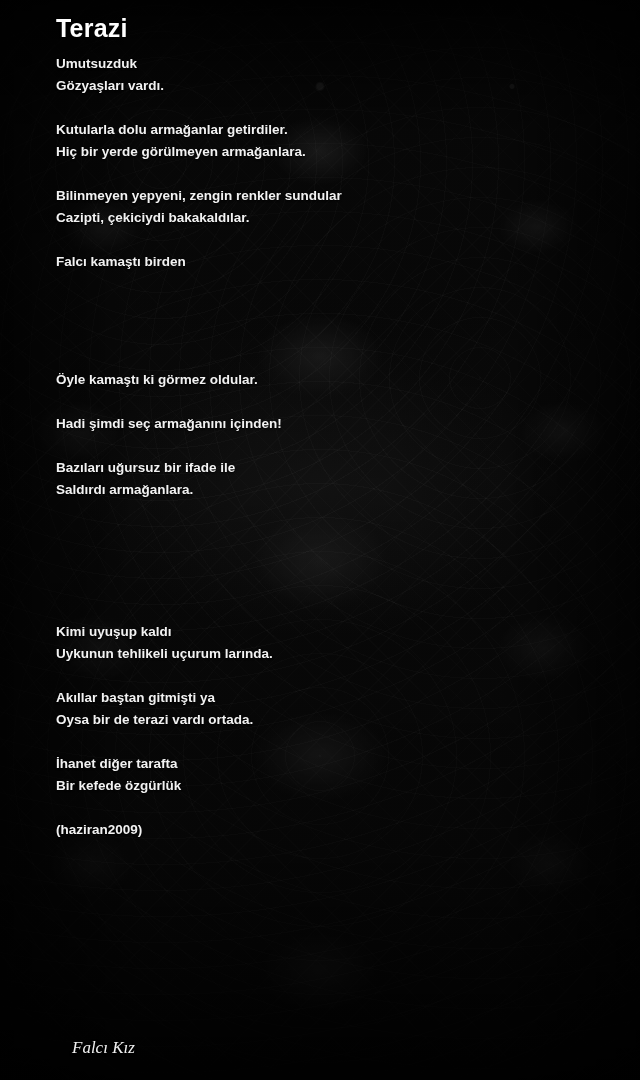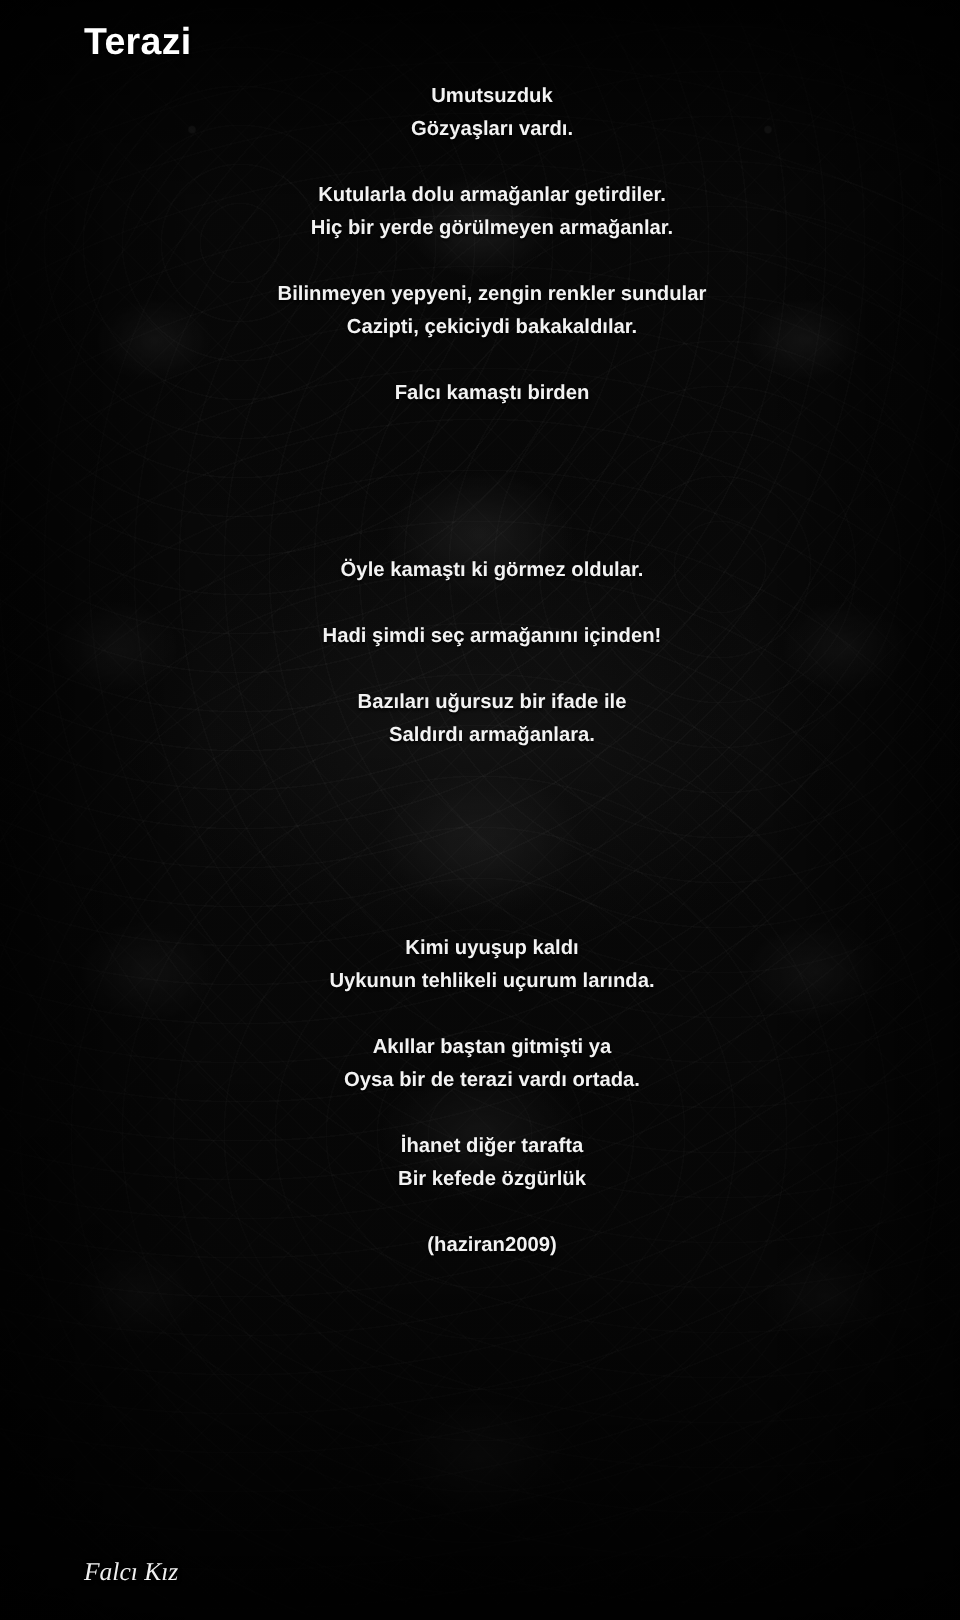--- a/index.html
+++ b/index.html
@@ -92,31 +92,30 @@
   .poem-body {
     color: #f2f2f2;
     font-size: 13.5px;
     font-weight: bold;
     line-height: 22px;
     text-shadow: 0 1px 2px rgba(0,0,0,0.95);
   }
 
   .stanza {
     margin: 0 0 22px 0;
-    text-align: center;
   }
   .stanza.gap-lg { margin-bottom: 96px; }
   .stanza.gap-xl { margin-bottom: 120px; }
   .line {
     white-space: pre;
   }
 
   .author {
     position: absolute;
-    left: 56px;
+    left: 72px;
     bottom: 22px;
     z-index: 4;
     color: #f0f0f0;
     font-size: 17px;
     font-style: italic;
     font-family: "Liberation Serif", serif;
     text-shadow: 0 1px 3px rgba(0,0,0,0.95);
   }
 </style>
 </head>
@@ -132,21 +131,21 @@
 
     <div class="poem-body">
 
       <div class="stanza">
         <div class="line">Umutsuzduk</div>
         <div class="line">Gözyaşları vardı.</div>
       </div>
 
       <div class="stanza">
         <div class="line">Kutularla dolu armağanlar getirdiler.</div>
-        <div class="line">Hiç bir yerde görülmeyen armağanlar.</div>
+        <div class="line">Hiç bir yerde görülmeyen armağanlara.</div>
       </div>
 
       <div class="stanza">
         <div class="line">Bilinmeyen yepyeni, zengin renkler sundular</div>
         <div class="line">Cazipti, çekiciydi bakakaldılar.</div>
       </div>
 
       <div class="stanza gap-lg">
         <div class="line">Falcı kamaştı birden</div>
       </div>

